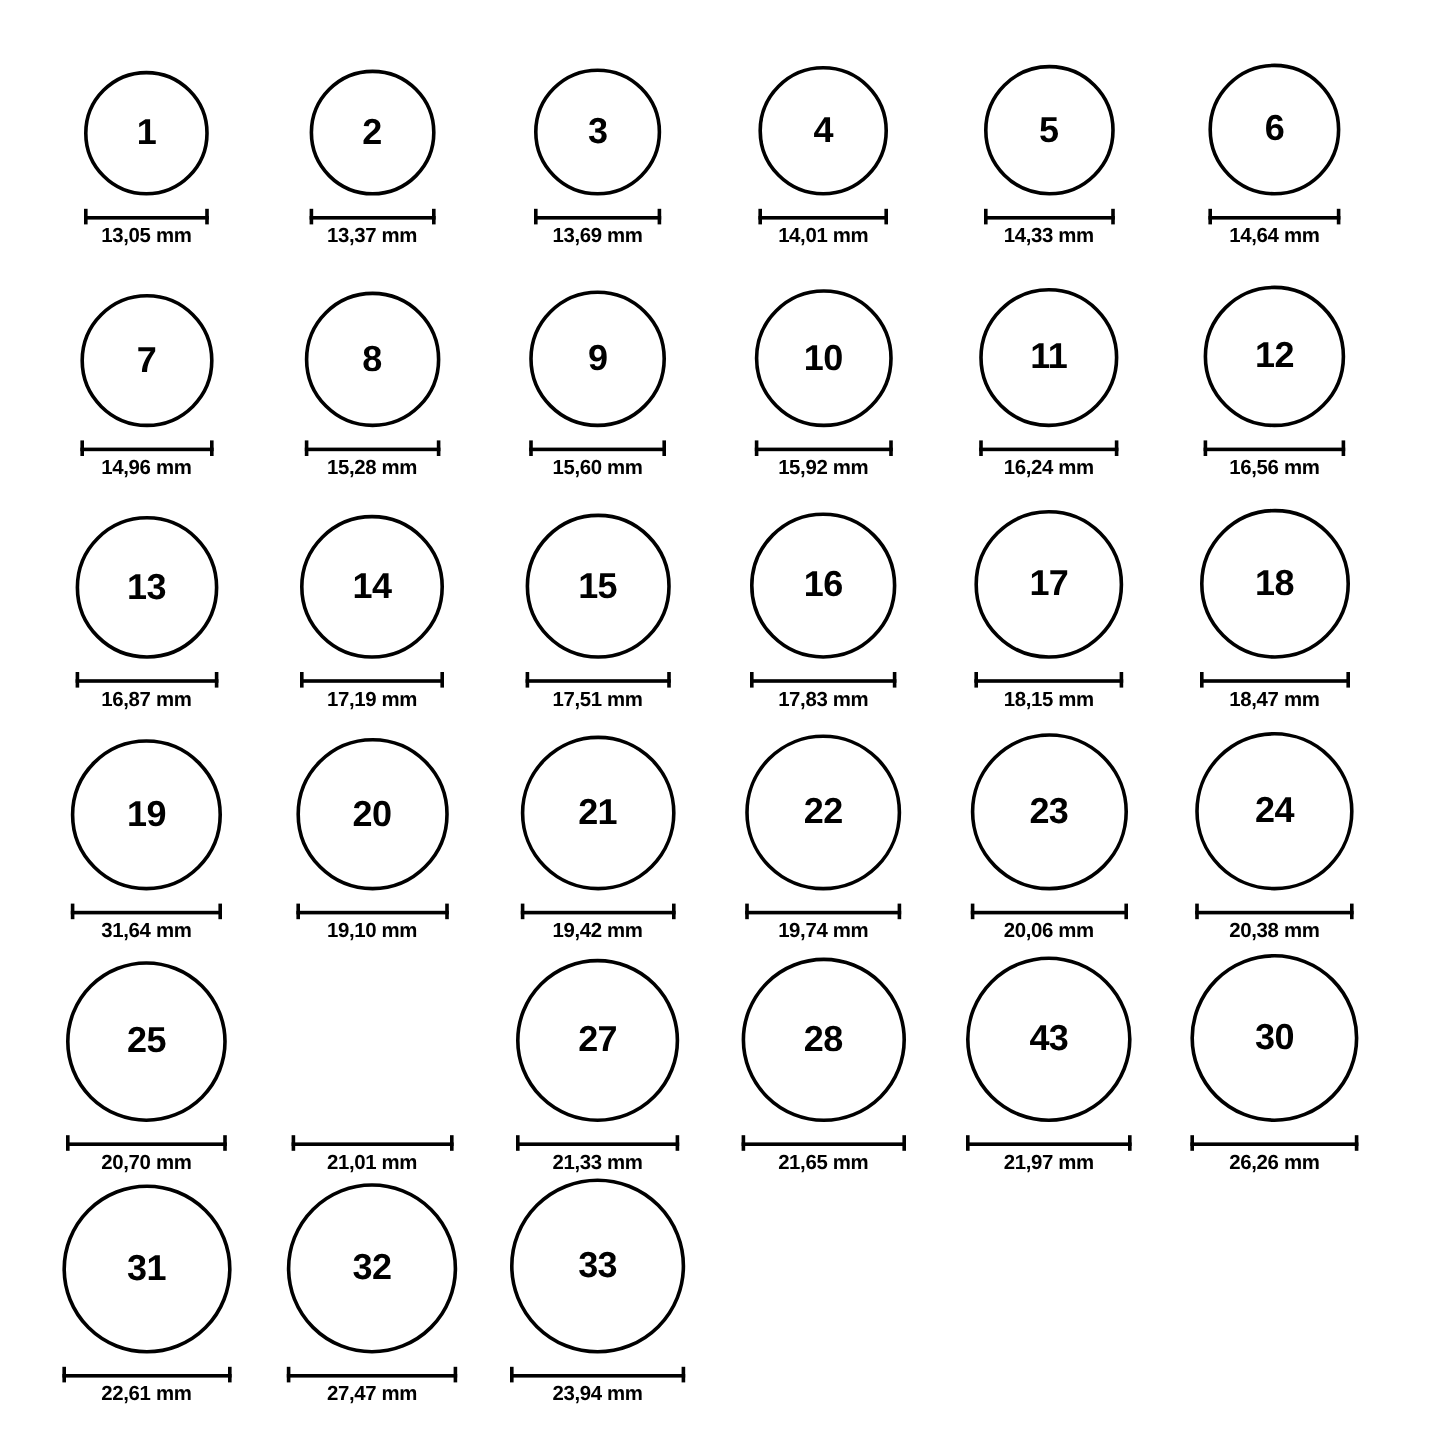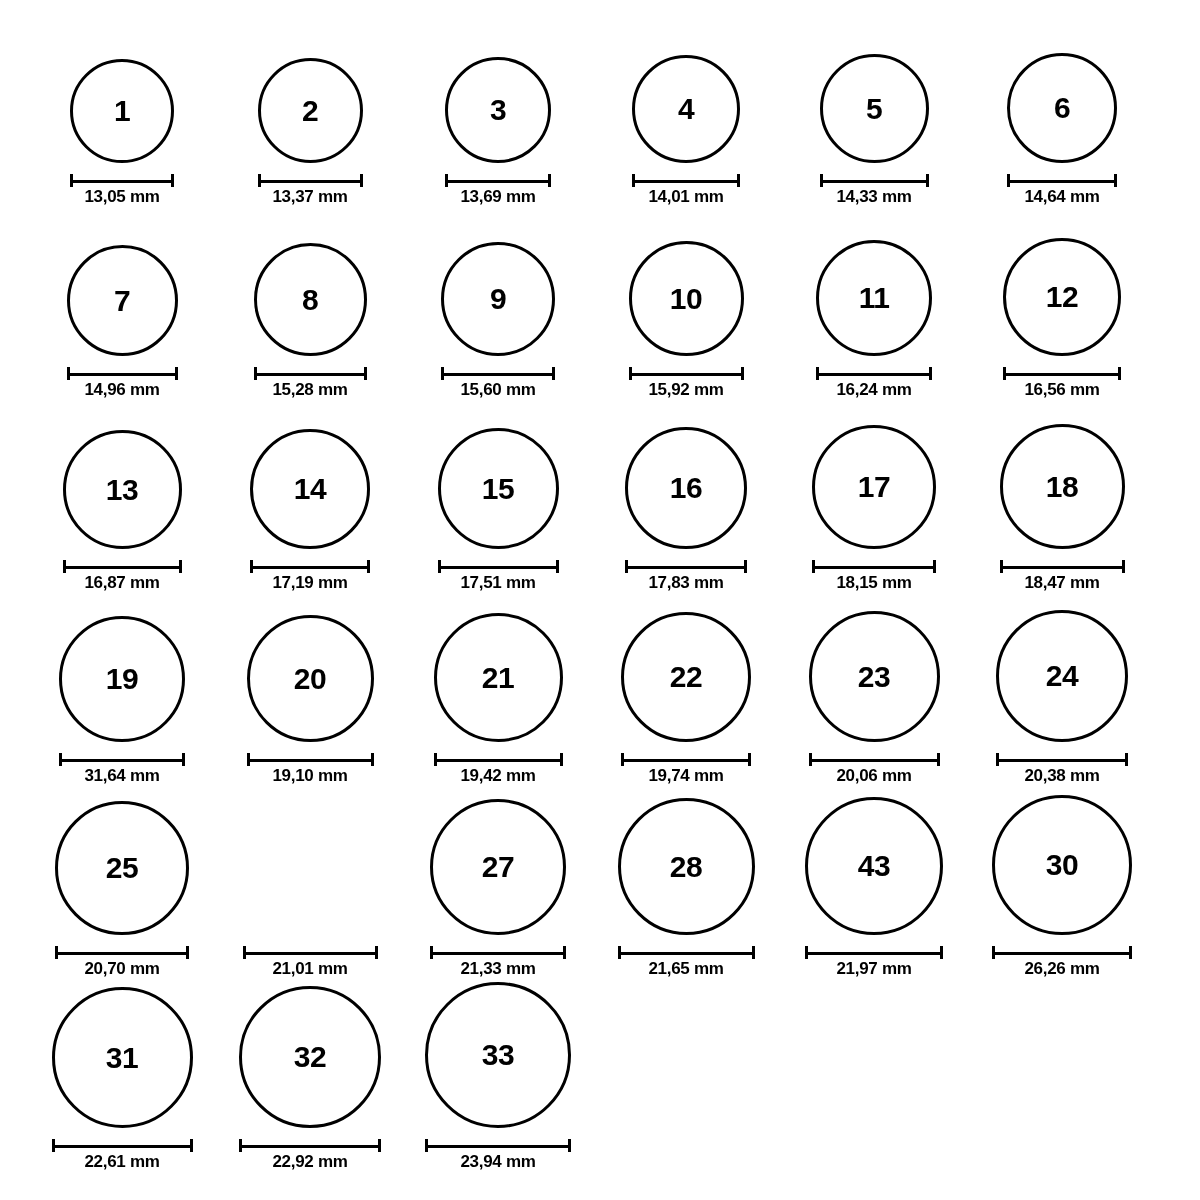--- a/index.html
+++ b/index.html
@@ -437,21 +437,21 @@
       </div>
       <div class="size-cell">
         <div class="ring-circle" style="width: 142px; height: 142px;">
           <span class="ring-number">32</span>
         </div>
         <div class="measure-bar" style="width: 142px;">
           <div class="bar-line"></div>
           <div class="cap left"></div>
           <div class="cap right"></div>
         </div>
-        <div class="mm-label">22,92 mm</div>
+        <div class="mm-label">27,47 mm</div>
       </div>
       <div class="size-cell">
         <div class="ring-circle" style="width: 146px; height: 146px;">
           <span class="ring-number">33</span>
         </div>
         <div class="measure-bar" style="width: 146px;">
           <div class="bar-line"></div>
           <div class="cap left"></div>
           <div class="cap right"></div>
         </div>

